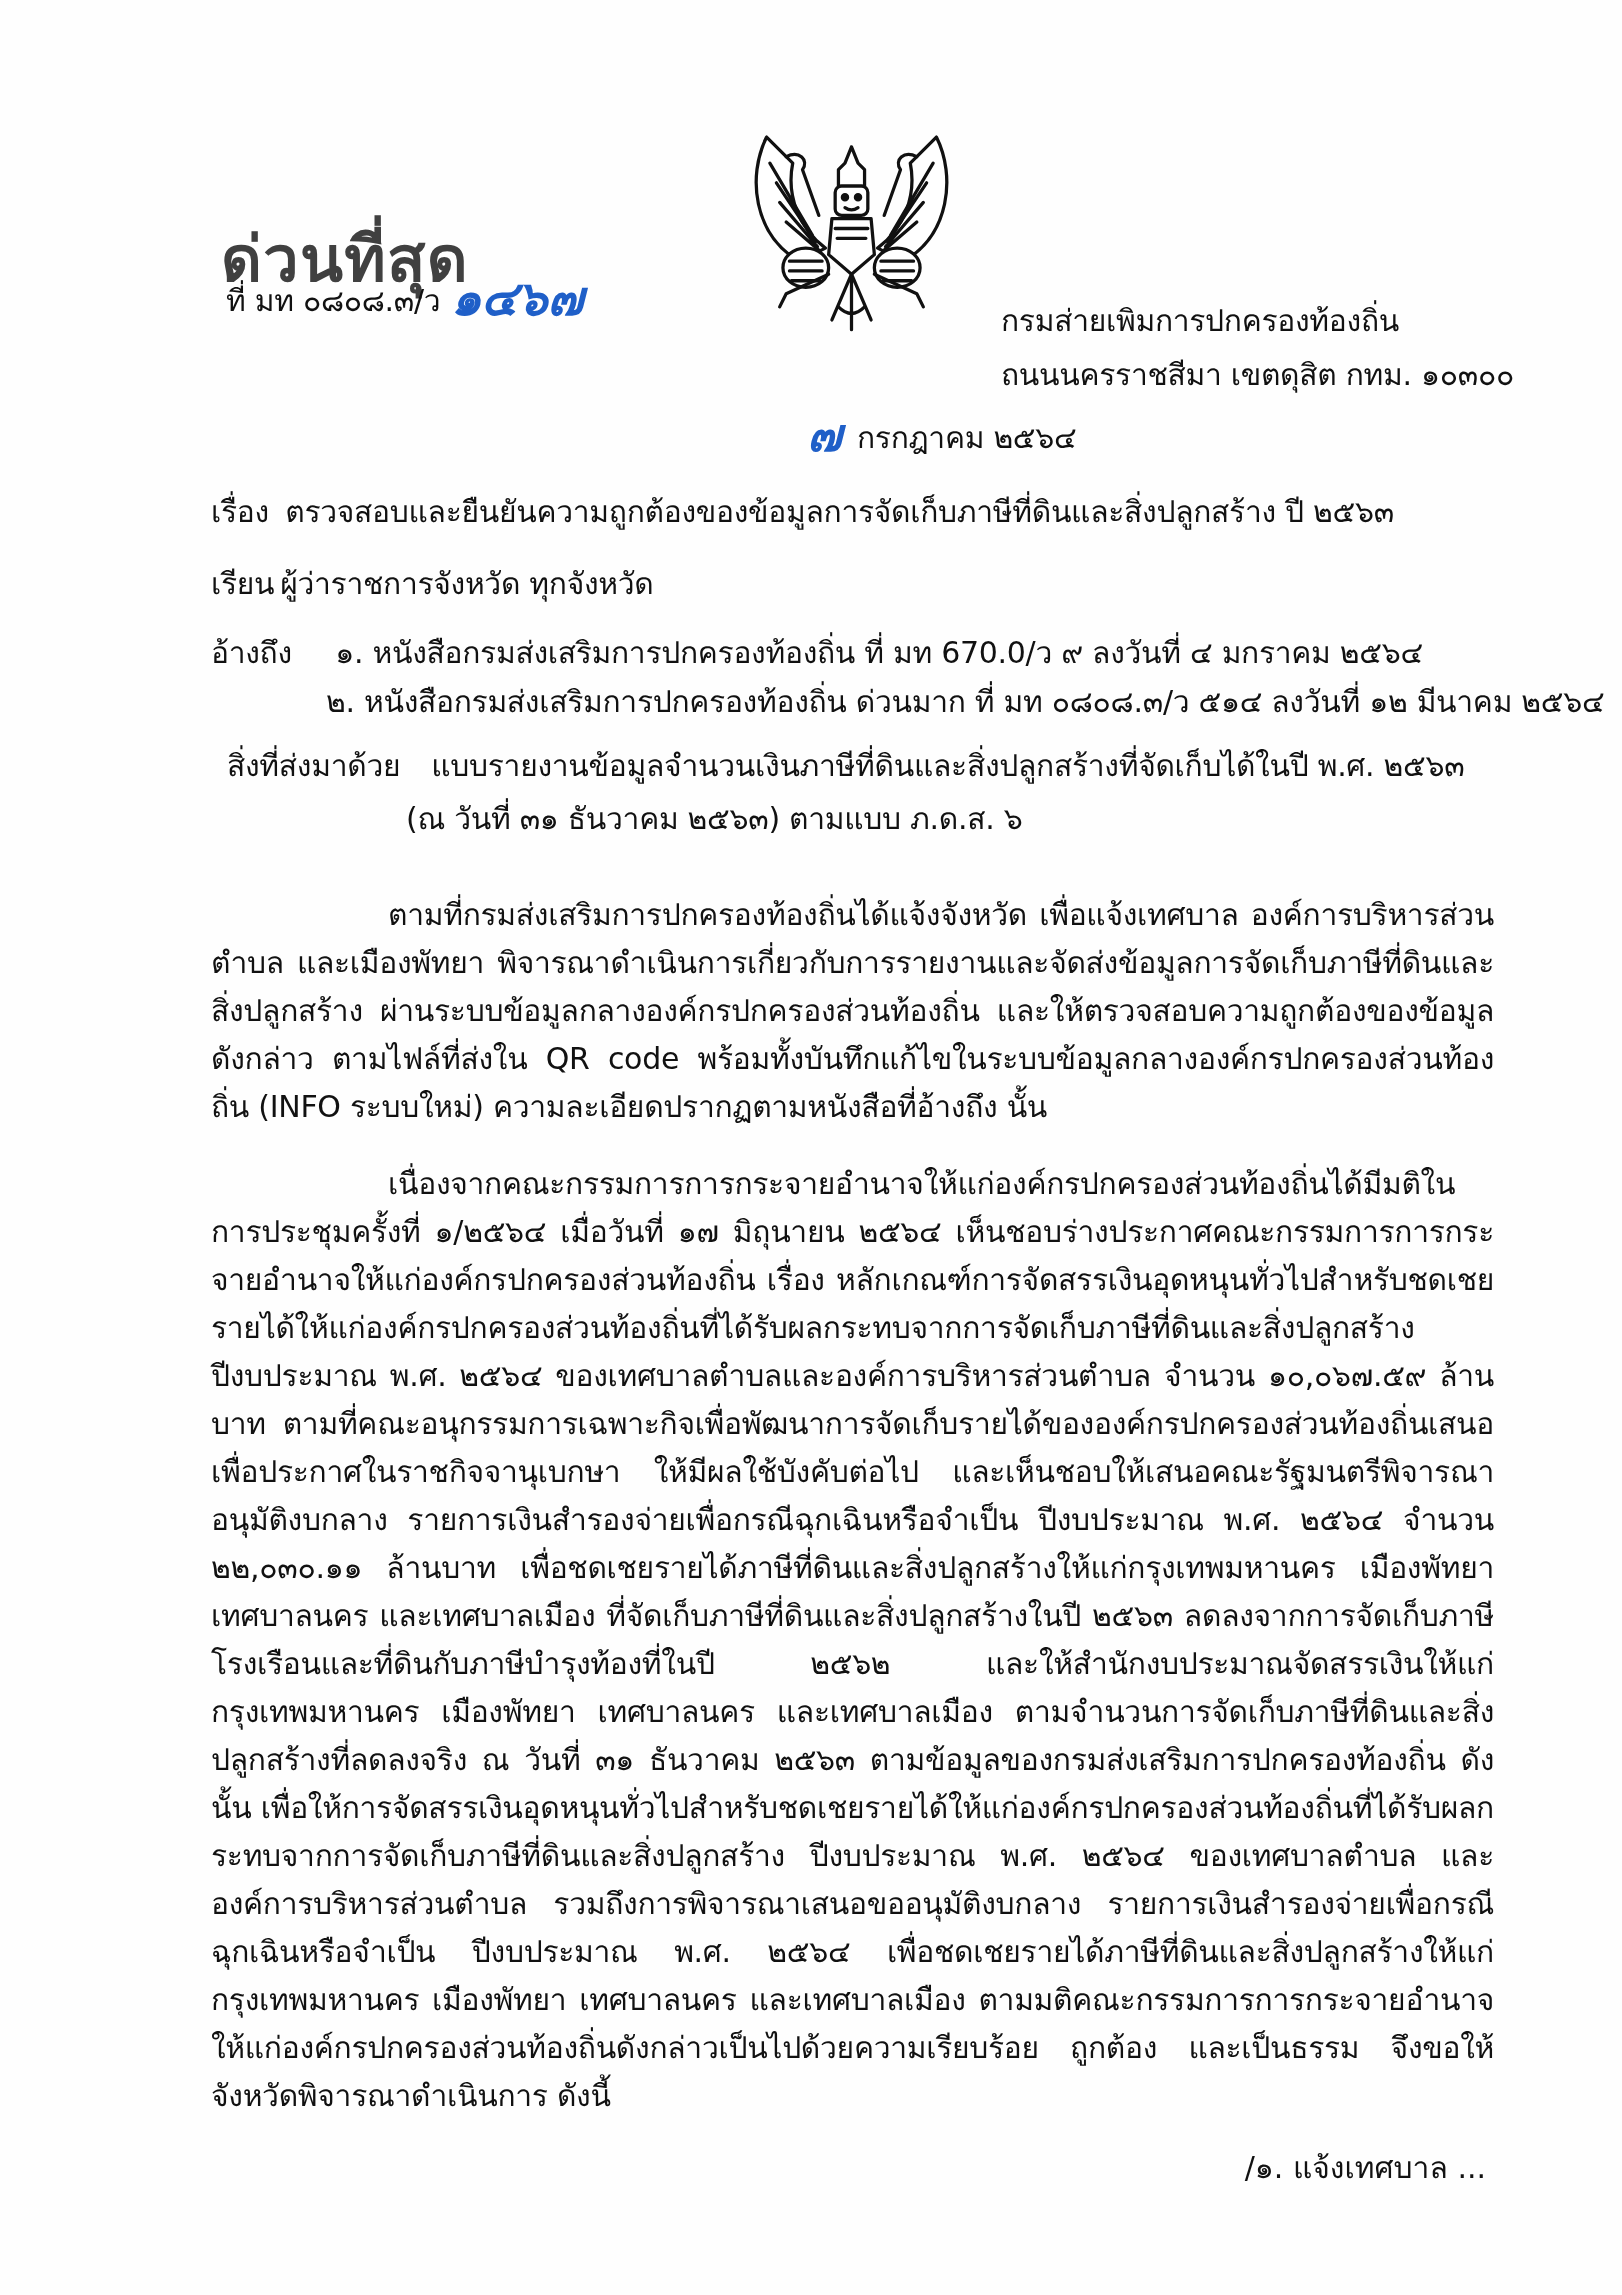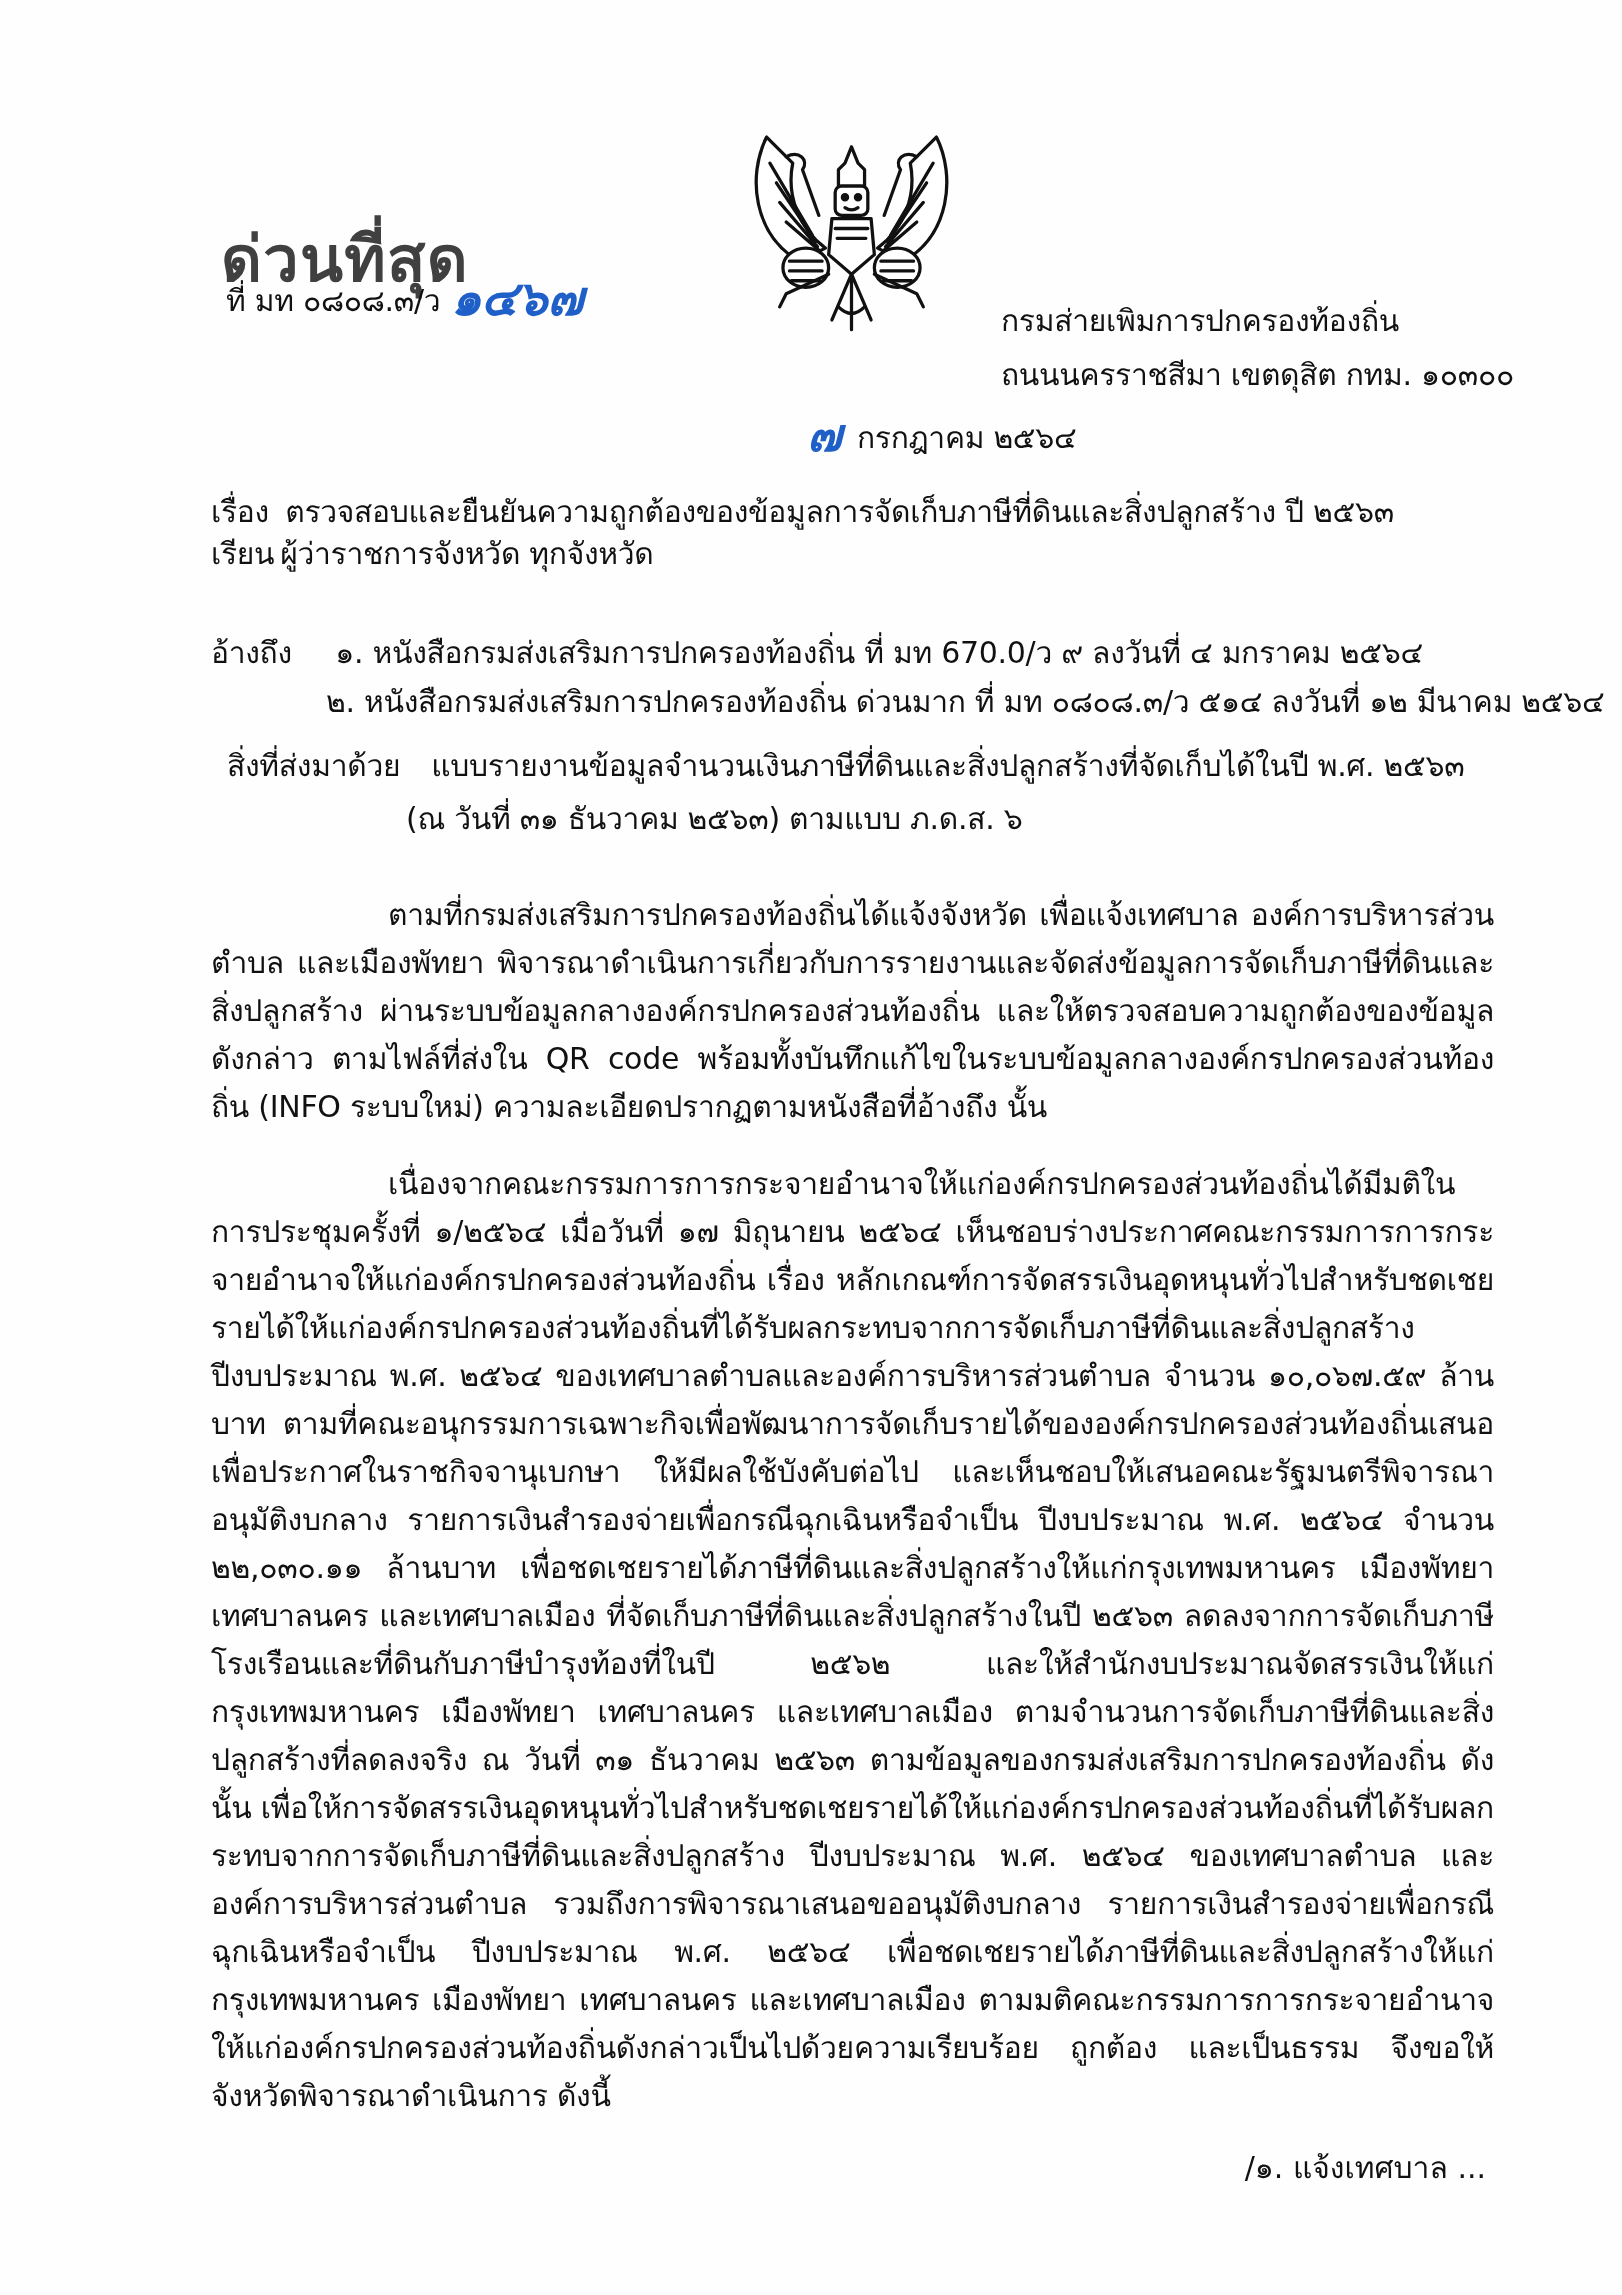--- a/index.html
+++ b/index.html
@@ -30,21 +30,21 @@
 
     .org1 { left: 1001px; top: 306px; }
     .org2 { left: 1001px; top: 360px; }
 
     .dateline { left: 799px; top: 412px; margin-left: 8px; }
     .dateline .hand { font-size: 46px; margin-right: 15.7px; vertical-align: -2.6px; }
 
     .label { display: inline-block; }
     .row { left: 211px; }
     .r-subject { top: 497px; }
-    .r-to { top: 539px; }
+    .r-to { top: 569px; }
     .r-ref1 { top: 638px; }
     .r-ref2 { top: 687px; left: 326px; }
     .r-enc1 { top: 751px; margin-left: 16px; }
     .r-enc2 { top: 804px; left: 406px; }
 
     .para {
       position: absolute; left: 211px; width: 1283px;
       font-size: 30px; line-height: 48px; text-align: justify;
       text-indent: 177px; letter-spacing: -0.3px;
     }

